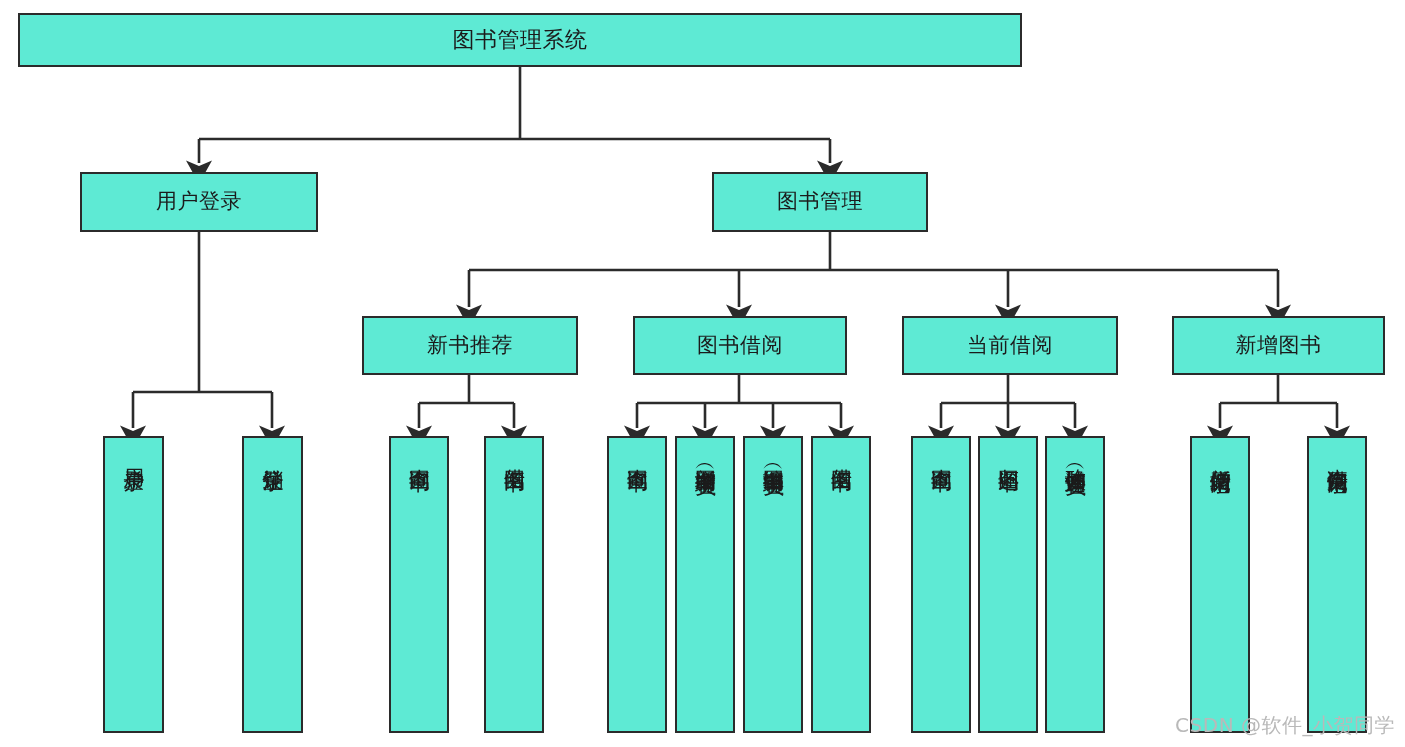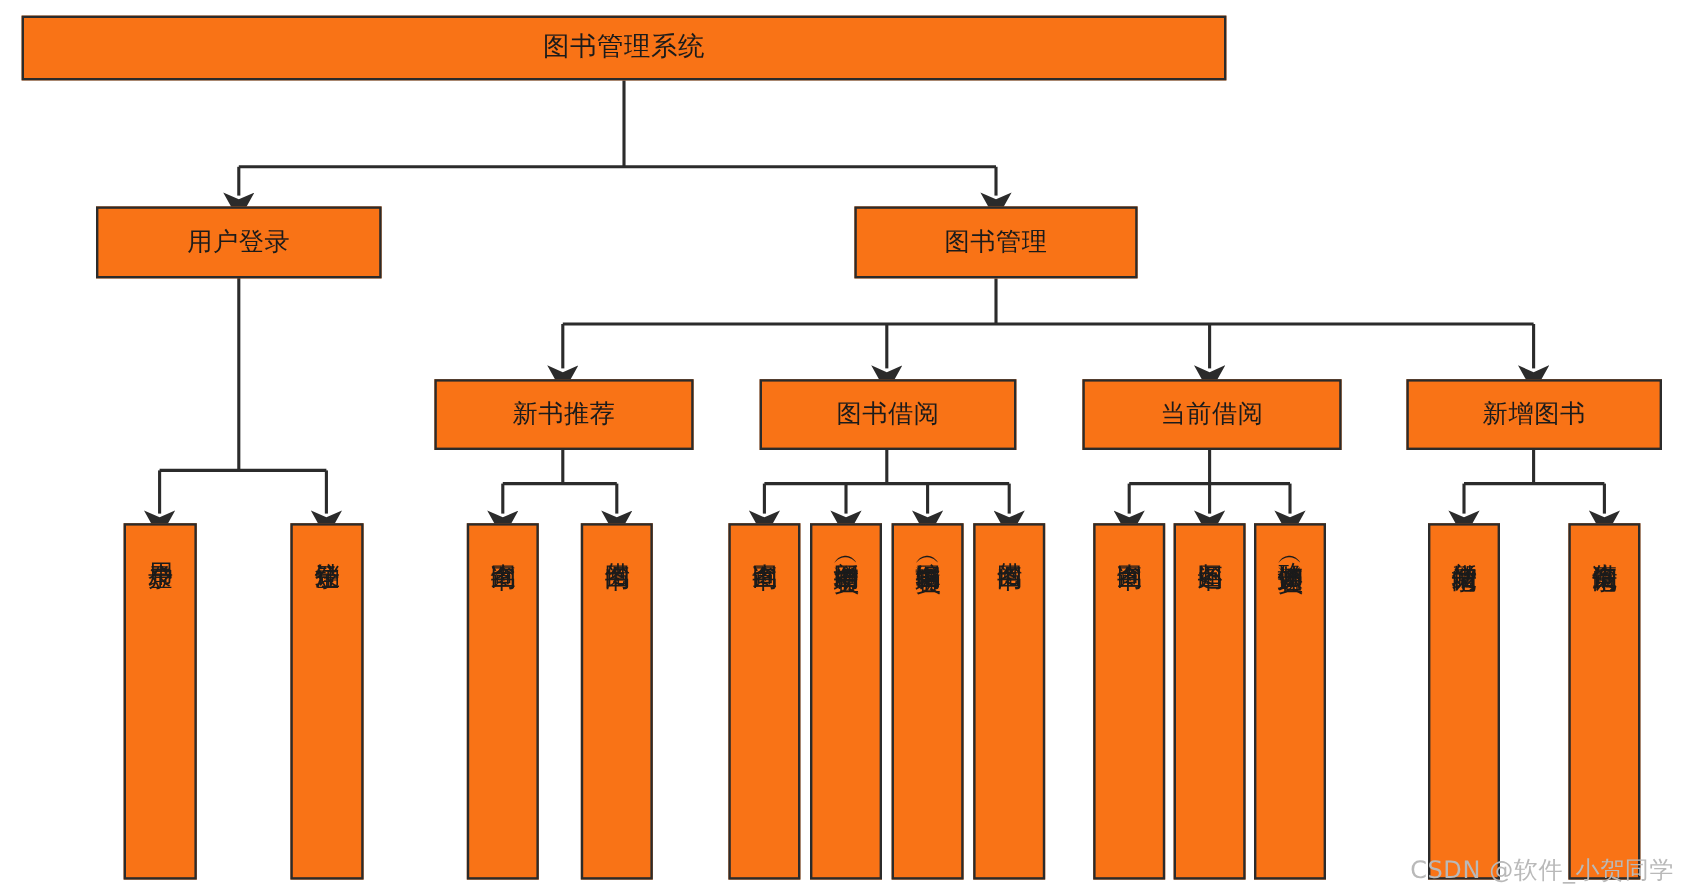--- a/index.html
+++ b/index.html
@@ -23,21 +23,21 @@
     left: 0;
     top: 0;
     width: 1405px;
     height: 747px;
     pointer-events: none;
   }
   .node {
     position: absolute;
     box-sizing: border-box;
     border: 2.5px solid #2b2b2b;
-    background: #f97316;
+    background: #5eead4;
     color: #1b1b1b;
     display: flex;
     align-items: center;
     justify-content: center;
     text-align: left;
   }
   .node.horiz {
     font-size: 21px;
     line-height: 1.1;
     letter-spacing: 0.5px;
@@ -127,21 +127,21 @@
   </svg>
 
   <div class="node horiz root" style="left:18px; top:13px; width:1004px; height:54px;">
     <span>图书管理系统</span>
   </div>
 
   <div class="node horiz" style="left:80px; top:172px; width:238px; height:60px;">
     <span>用户登录</span>
   </div>
 
-  <div class="node horiz" style="left:712px; top:172px; width:236px; height:60px;">
+  <div class="node horiz" style="left:712px; top:172px; width:216px; height:60px;">
     <span>图书管理</span>
   </div>
 
   <div class="node horiz" style="left:362px; top:316px; width:216px; height:59px;">
     <span>新书推荐</span>
   </div>
 
   <div class="node horiz" style="left:633px; top:316px; width:214px; height:59px;">
     <span>图书借阅</span>
   </div>

